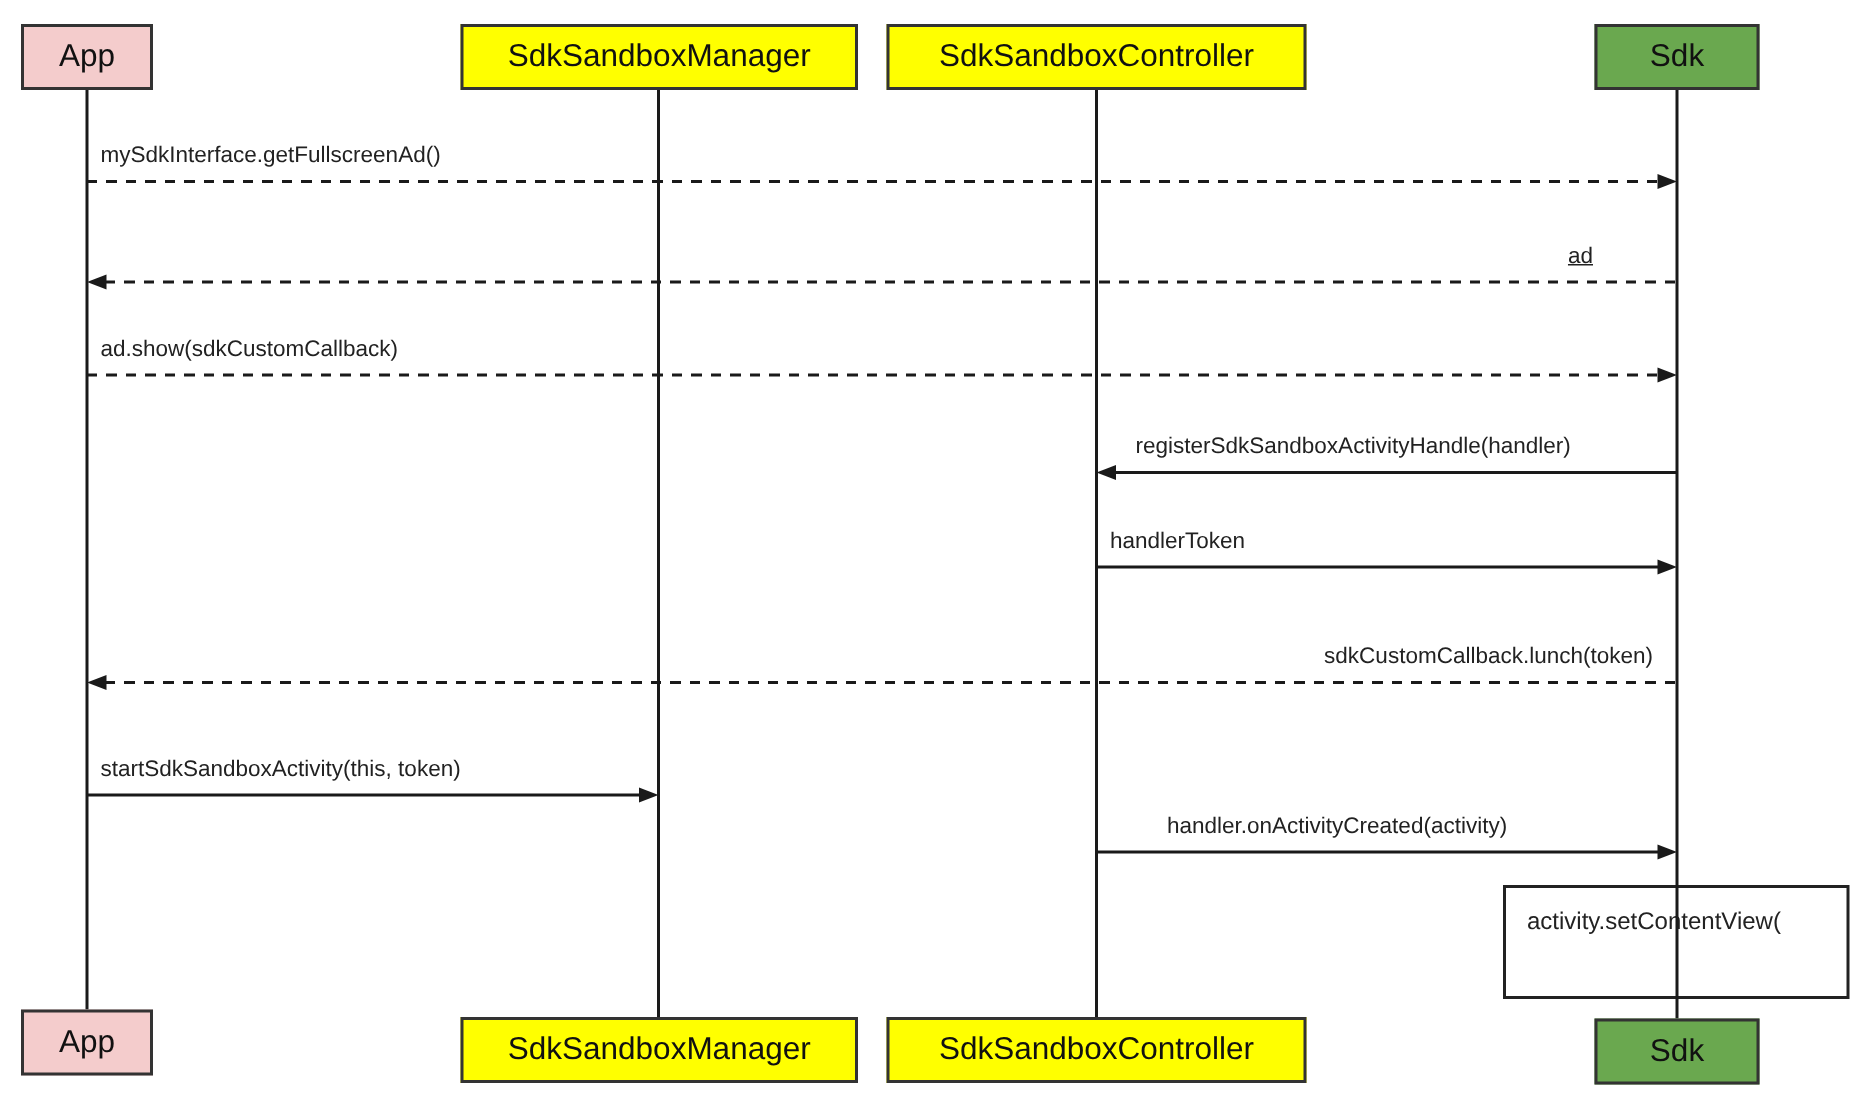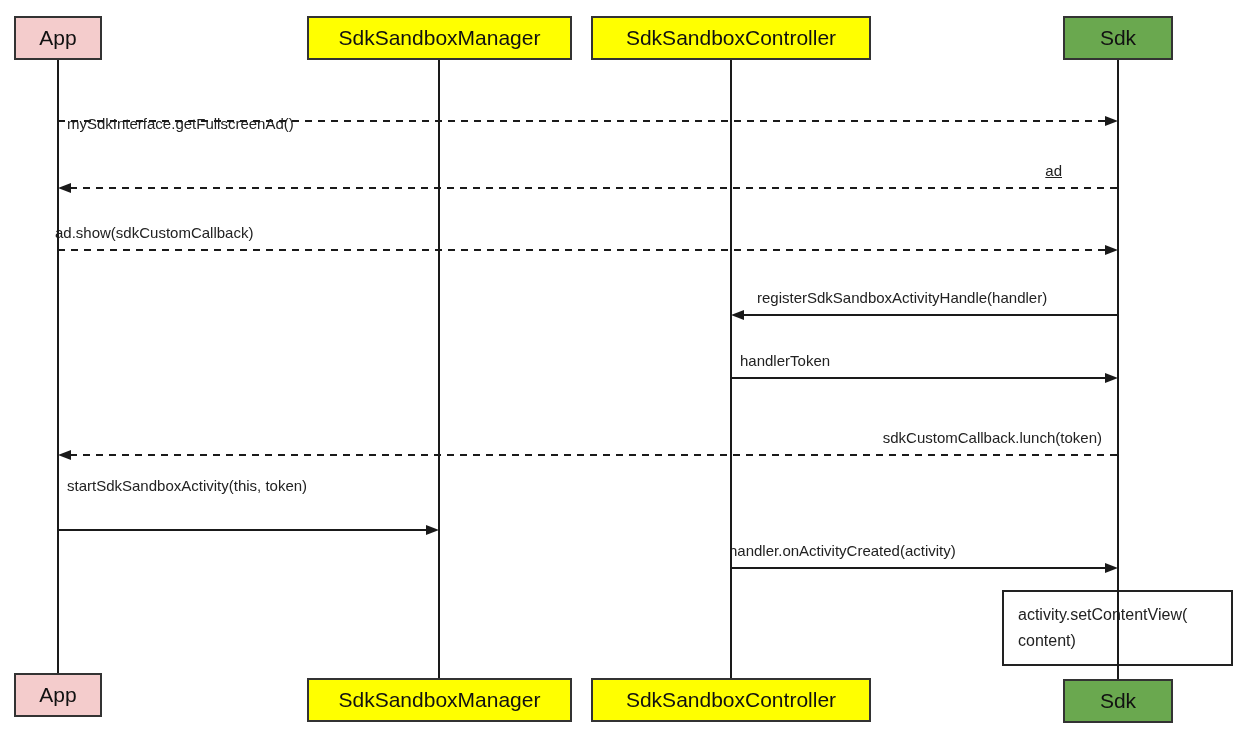--- a/index.html
+++ b/index.html
@@ -28,21 +28,20 @@
     position:absolute; background:#ffffff; border:2px solid #222222;
     font-size:16px; line-height:26px; color:#222222; padding:10px 14px; z-index:2;
   }
 </style>
 </head>
 <body>
 
 <div id="diagram" style="width: 1241px; height: 736px;">
   <div id="note-box" class="note" style="left: 1002px; top: 590px; width: 231px; height: 76px;">
     <div>activity.setContentView(</div>
-    <div>content)</div>
   </div>
 <div class="pbox" style="left: 14px; width: 88px; top: 16px; height: 44px; background: rgb(244, 204, 204);">
       <span>App</span>
     </div>
     <div class="pbox" style="left: 14px; width: 88px; top: 673px; height: 44px; background: rgb(244, 204, 204);">
       <span>App</span>
     </div>
     <div class="lifeline" style="left: 57px; top: 60px; height: 613px;"></div>
     <div class="pbox" style="left: 307px; width: 265px; top: 16px; height: 44px; background: rgb(255, 255, 0);">
       <span>SdkSandboxManager</span>
@@ -60,35 +59,35 @@
     <div class="lifeline" style="left: 730px; top: 60px; height: 618px;"></div>
     <div class="pbox" style="left: 1063px; width: 110px; top: 16px; height: 44px; background: rgb(106, 168, 79);">
       <span>Sdk</span>
     </div>
     <div class="pbox" style="left: 1063px; width: 110px; top: 679px; height: 44px; background: rgb(106, 168, 79);">
       <span>Sdk</span>
     </div>
     <div class="lifeline" style="left: 1117px; top: 60px; height: 619px;"></div>
     <div class="msg-line dashed" style="top: 120px; left: 58px; width: 1048px;"></div>
     <div class="arrowhead right" style="top: 116px; left: 1105px;"></div>
-    <div class="msg-label" style="top: 94px; left: 67px; margin-top: 20px;">mySdkInterface.getFullscreenAd()</div>
+    <div class="msg-label" style="top: 94px; left: 67px;">mySdkInterface.getFullscreenAd()</div>
     <div class="msg-line dashed" style="top: 187px; left: 70px; width: 1048px;"></div>
     <div class="arrowhead left" style="top: 183px; left: 58px;"></div>
     <div class="msg-label" style="top: 161px; right: 179px; text-decoration: underline;">ad</div>
     <div class="msg-line dashed" style="top: 249px; left: 58px; width: 1048px;"></div>
     <div class="arrowhead right" style="top: 245px; left: 1105px;"></div>
-    <div class="msg-label" style="top: 223px; left: 55px; text-align: right;">ad.show(sdkCustomCallback)</div>
+    <div class="msg-label" style="top: 223px; left: 67px; text-align: right;">ad.show(sdkCustomCallback)</div>
     <div class="msg-line solid" style="top: 314px; left: 743px; width: 375px;"></div>
     <div class="arrowhead left" style="top: 310px; left: 731px;"></div>
     <div class="msg-label" style="top: 288px; left: 745px; margin-left: 12px;">registerSdkSandboxActivityHandle(handler)</div>
     <div class="msg-line solid" style="top: 377px; left: 731px; width: 375px;"></div>
     <div class="arrowhead right" style="top: 373px; left: 1105px;"></div>
     <div class="msg-label" style="top: 351px; left: 740px;">handlerToken</div>
     <div class="msg-line dashed" style="top: 454px; left: 70px; width: 1048px;"></div>
     <div class="arrowhead left" style="top: 450px; left: 58px;"></div>
     <div class="msg-label" style="top: 428px; right: 139px; text-align: center;">sdkCustomCallback.lunch(token)</div>
     <div class="msg-line solid" style="top: 529px; left: 58px; width: 369px;"></div>
     <div class="arrowhead right" style="top: 525px; left: 426px;"></div>
-    <div class="msg-label" style="top: 476px; left: 67px; text-align: center;">startSdkSandboxActivity(this, token)</div>
+    <div class="msg-label" style="top: 503px; left: 67px; text-align: center;">startSdkSandboxActivity(this, token)</div>
     <div class="msg-line solid" style="top: 567px; left: 731px; width: 375px;"></div>
     <div class="arrowhead right" style="top: 563px; left: 1105px;"></div>
-    <div class="msg-label" style="top: 541px; left: 729px;">handler.onActivityCreated(activity)</div>
+    <div class="msg-label" style="top: 541px; left: 778px;">handler.onActivityCreated(activity)</div>
   </div>
 
 </body></html>

